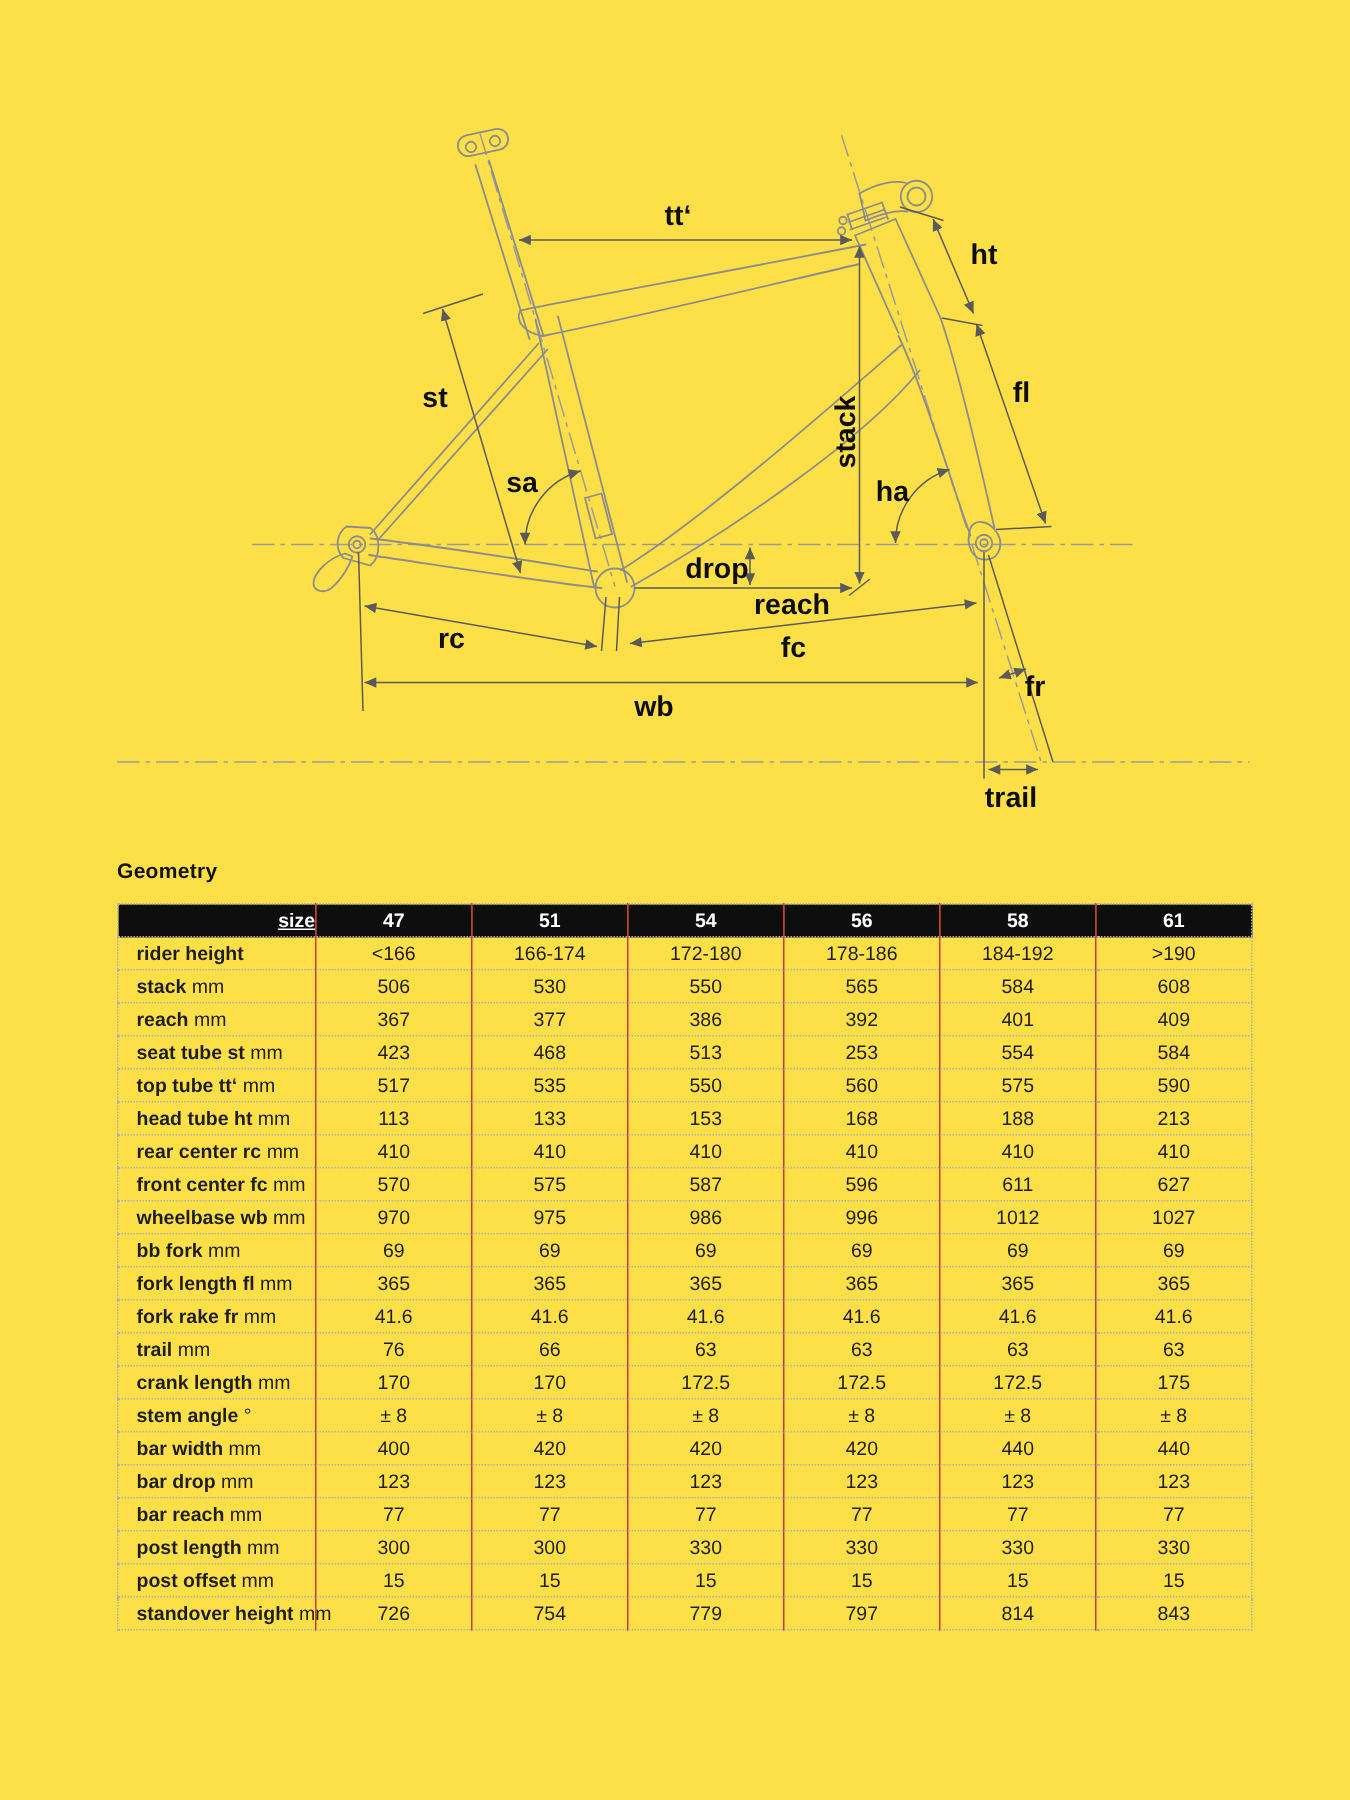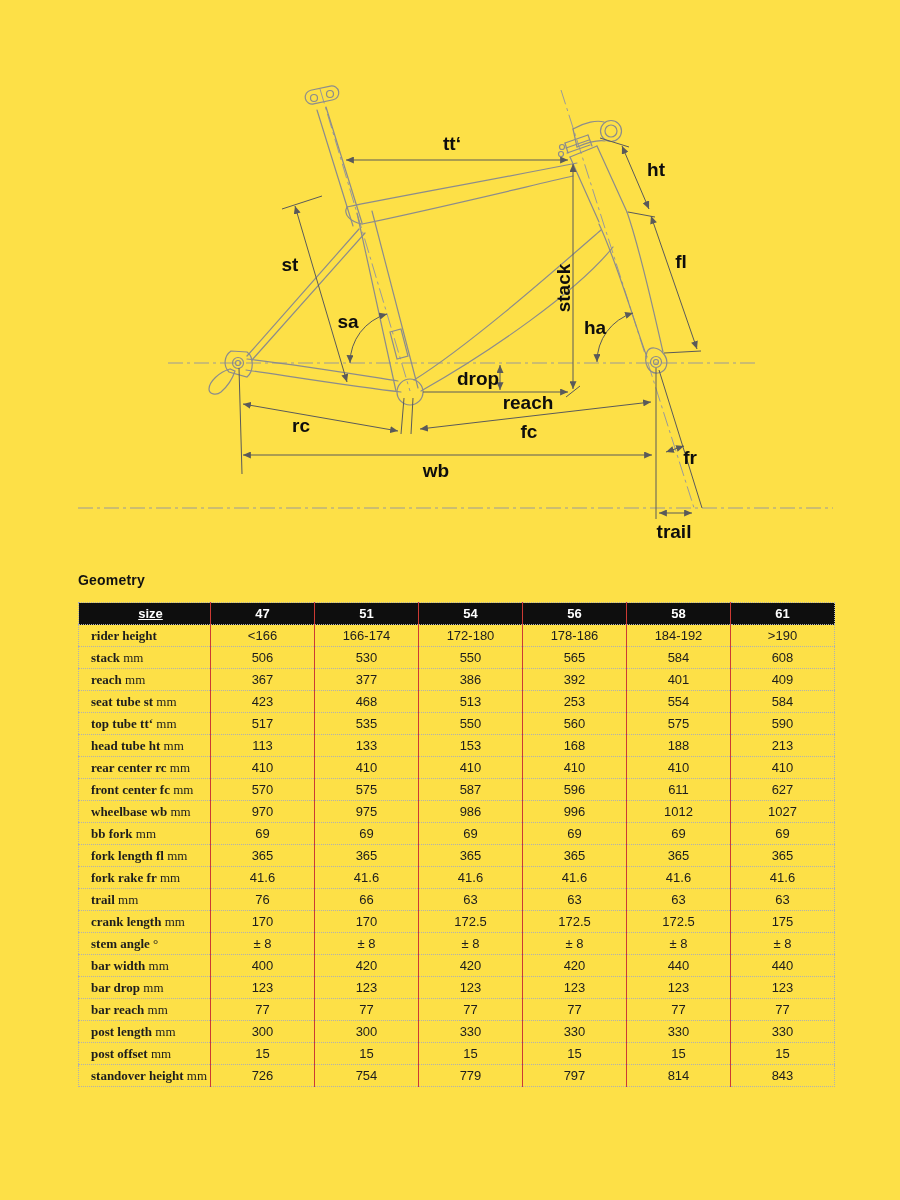--- a/index.html
+++ b/index.html
@@ -7,24 +7,24 @@
   .sheet{position:relative;width:900px;height:1200px;background:#fde047;overflow:hidden;}
 
   svg.diagram{position:absolute;top:0;left:0;}
   .dim-label{font:bold 19px "Liberation Sans",sans-serif;fill:#0d0d0d;}
 
   .geo-title{position:absolute;top:572px;left:78px;font-size:14px;font-weight:700;color:#111;letter-spacing:.2px;}
 
   table.geo{position:absolute;top:602px;left:78px;width:756px;border-collapse:collapse;
             table-layout:fixed;font-size:13px;color:#1d1d1d;border:1px dotted #b0b0b0;}
   table.geo thead th{background:#0e0e0e;color:#fff;font-weight:700;height:21px;padding:0;font-size:13px;}
-  table.geo th.size-h{text-align:center;padding-left:12px;text-decoration:underline;}
+  table.geo th.size-h{text-align:right;padding-left:12px;text-decoration:underline;}
   table.geo th.num-h{border-left:1px solid #cc3a33;}
   table.geo tbody td{height:21px;border-top:1px dotted #b0b0b0;padding:0;vertical-align:middle;}
-  table.geo td.lab{padding-left:12px;white-space:nowrap;font-family:Liberation Serif, serif;}
+  table.geo td.lab{padding-left:12px;white-space:nowrap;}
   table.geo td.lab .b{font-weight:700;}
   table.geo td.lab .u{font-weight:400;}
   table.geo td.val{border-left:1px solid #cc3a33;text-align:center;}
 </style>
 </head>
 <body>
 
 <div class="sheet">
 
   <svg class="diagram" width="900" height="562" viewBox="0 0 900 562" xmlns="http://www.w3.org/2000/svg">

